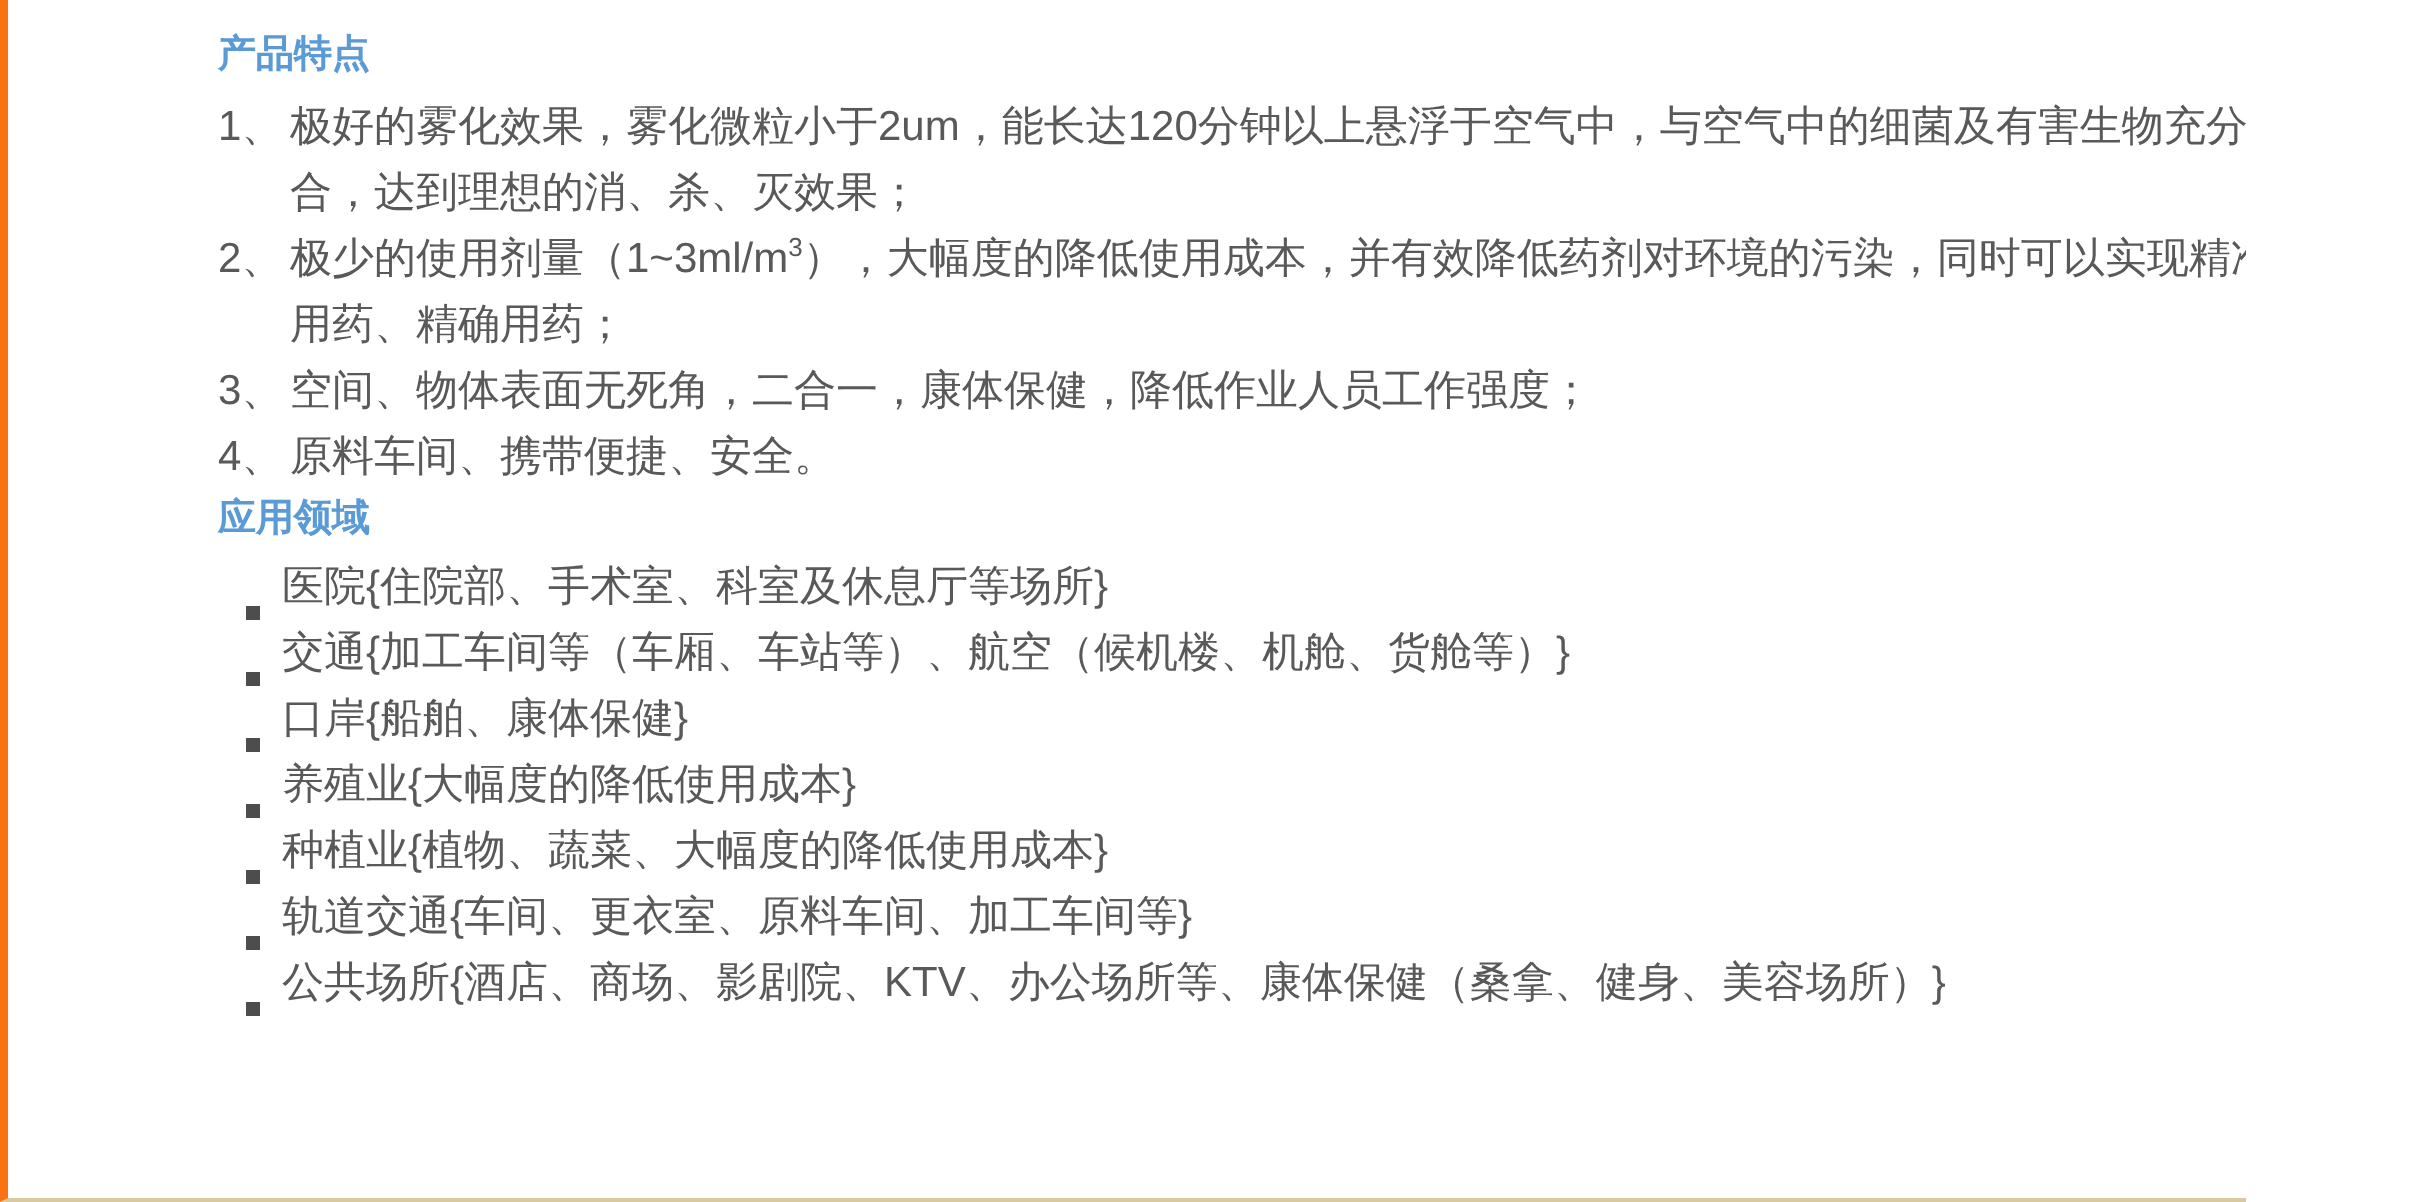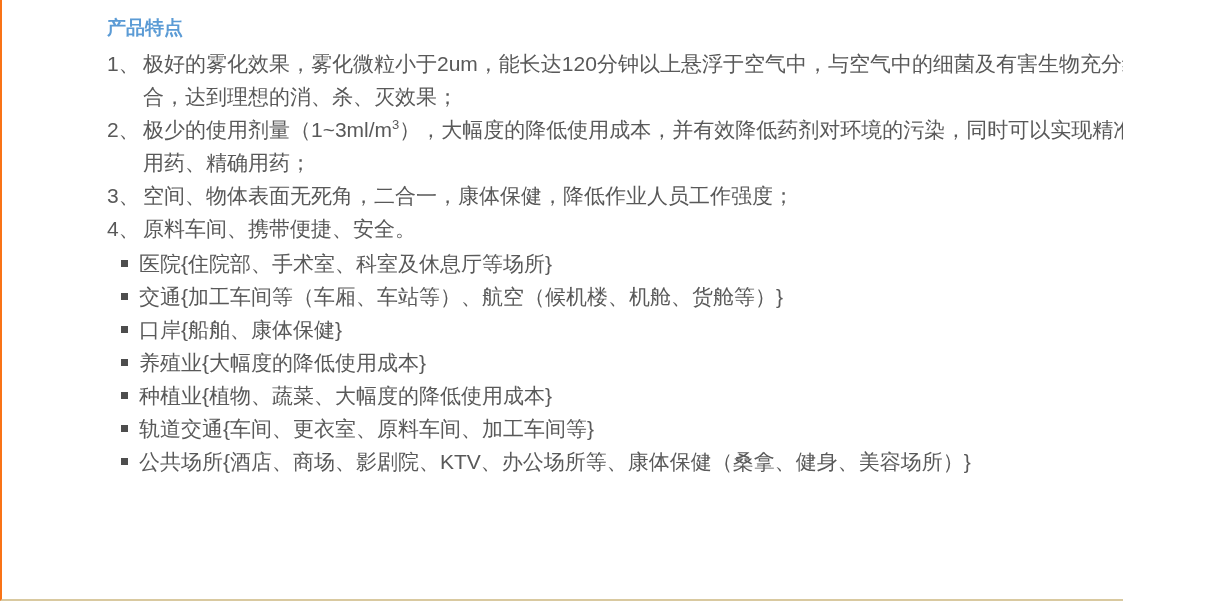--- a/index.html
+++ b/index.html
@@ -7,21 +7,21 @@
     padding: 0;
     background: #ffffff;
     font-family: "Liberation Sans", "DejaVu Sans", sans-serif;
   }
   .page {
     position: relative;
     width: 1123px;
     height: 601px;
     box-sizing: border-box;
     background: #ffffff;
-    border-left: 2px solid #f97316;
+    border-left: 4px solid #f97316;
     border-bottom: 2px solid #d9c9a0;
     overflow: hidden;
   }
   .content {
     padding: 13px 40px 0 105px;
   }
   h2.section-title {
     margin: 0;
     padding: 0;
     font-size: 19px;
@@ -59,21 +59,21 @@
     margin-top: 26px;
   }
   .apps-list {
     list-style: none;
     margin: 2px 0 0 0;
     padding: 0;
     width: 1048px;
   }
   .apps-list li {
     display: flex;
-    align-items: flex-start;
+    align-items: flex-end;
     color: #595959;
     font-size: 21px;
     line-height: 33px;
   }
   .apps-list .sq {
     flex: none;
     width: 7px;
     height: 7px;
     background: #4d4d4d;
     margin: 13px 11px 0 14px;
@@ -102,20 +102,21 @@
         <li>
           <span class="num">3、</span>
           <span class="txt">空间、物体表面无死角，二合一，康体保健，降低作业人员工作强度；</span>
         </li>
         <li>
           <span class="num">4、</span>
           <span class="txt">原料车间、携带便捷、安全。</span>
         </li>
       </ol>
 
+    <h2 class="section-title apps-title">应用领域</h2>
 
     <ul class="apps-list">
         <li>
           <span class="sq"></span>
           <span class="txt">医院{住院部、手术室、科室及休息厅等场所}</span>
         </li>
         <li>
           <span class="sq"></span>
           <span class="txt">交通{加工车间等（车厢、车站等）、航空（候机楼、机舱、货舱等）}</span>
         </li>

